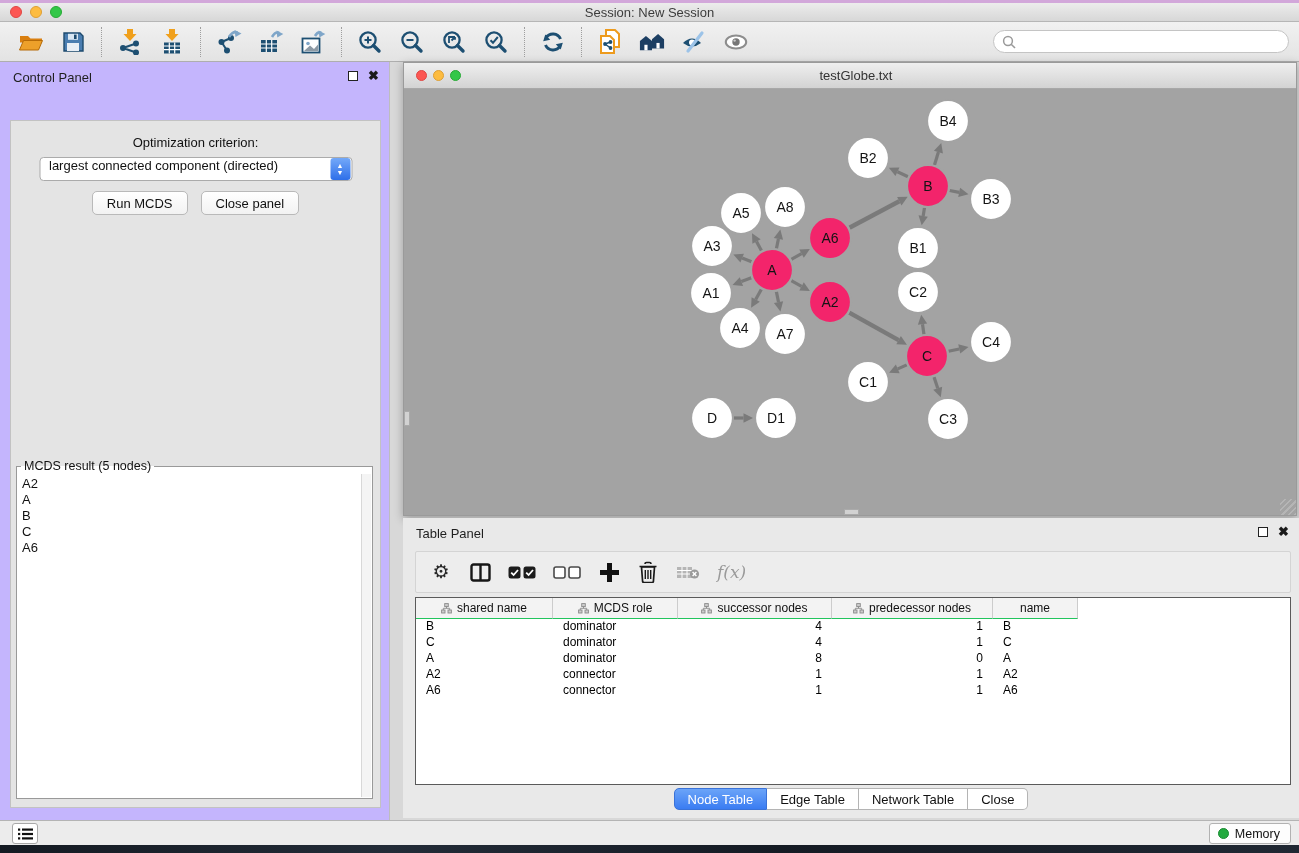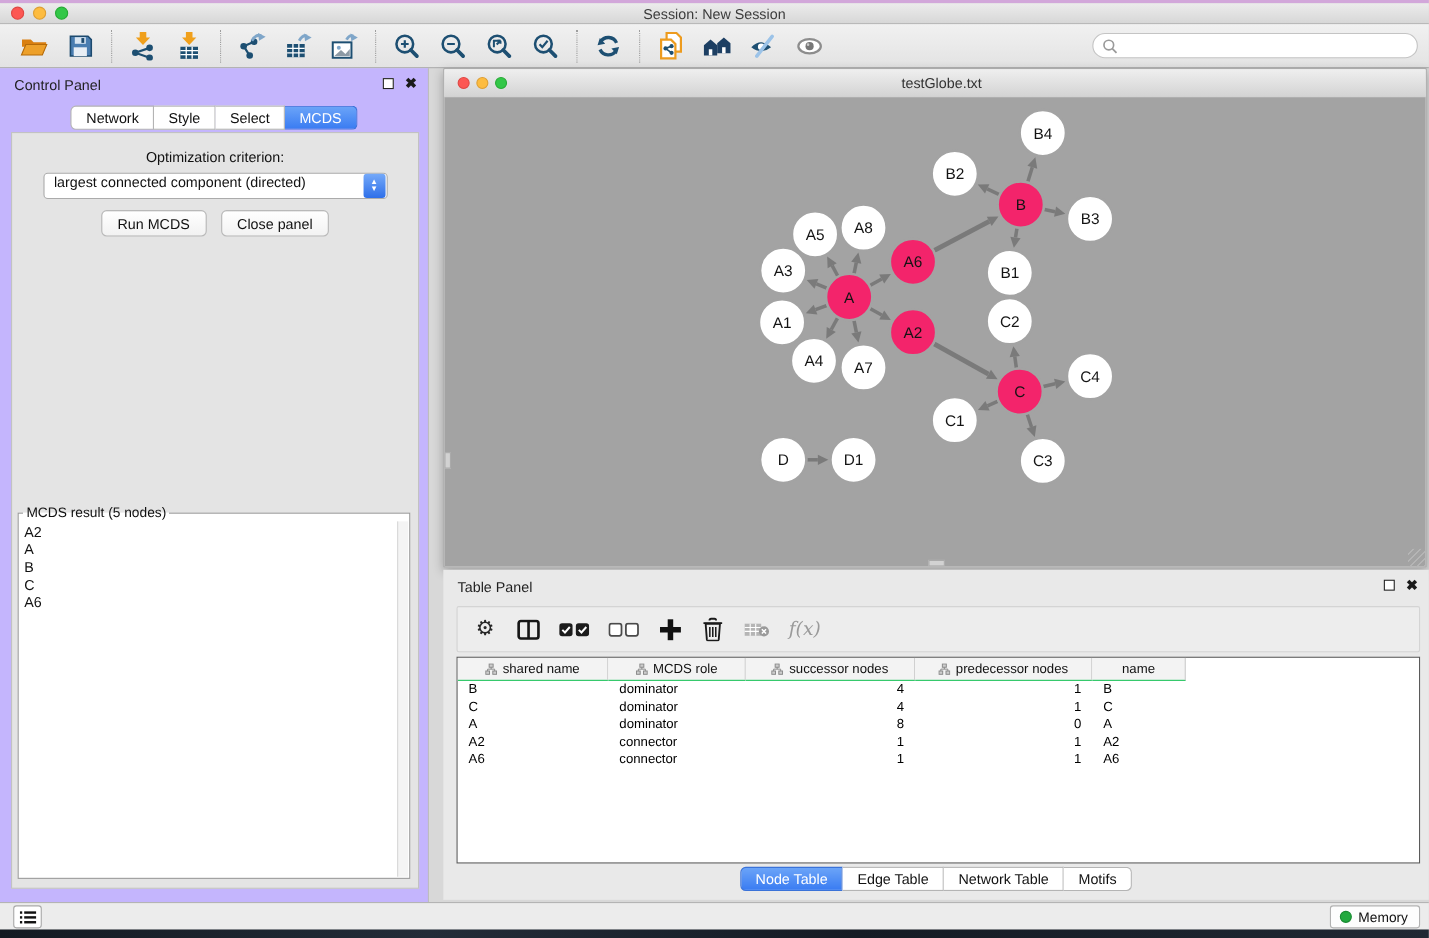--- a/index.html
+++ b/index.html
@@ -277,26 +277,20 @@
       <input type="text" placeholder="" style="">
     </div>
   </div>
 
   <div id="control-panel">
     <div class="panel-title">Control Panel</div>
     <div class="panel-icons">
       <span class="float-ic"></span>
       <span class="close-ic">✖</span>
     </div>
-    <div id="cp-tabs" class="seg-tabs">
-        <span class="seg-btn">Network</span>
-        <span class="seg-btn">Style</span>
-        <span class="seg-btn">Select</span>
-        <span class="seg-btn active">MCDS</span>
-      </div>
 
     <div id="cp-body">
       <div id="opt-label">Optimization criterion:</div>
       <div id="criterion-select">
         <span class="sel-text">largest connected component (directed)</span>
         <span class="stepper">
             <span>▲</span>
             <span>▼</span>
           </span>
       </div>
@@ -551,21 +545,21 @@
             <div class="t-cell right" style="width: 161px;">1</div>
             <div class="t-cell left" style="width: 85px;">A6</div>
           </div>
         </div>
     </div>
 
     <div id="tp-tabs" class="seg-tabs">
         <span class="seg-btn active">Node Table</span>
         <span class="seg-btn">Edge Table</span>
         <span class="seg-btn">Network Table</span>
-        <span class="seg-btn">Motifs</span>
+        <span class="seg-btn">Close</span>
       </div>
   </div>
 
   <div id="statusbar">
     <div id="status-list-btn">
       <svg width="15" height="12" viewBox="0 0 15 12">
         <rect x="0" y="0.5" width="2.2" height="2.2" fill="#111"></rect>
           <rect x="4" y="0.5" width="11" height="2.2" fill="#111"></rect>
         <rect x="0" y="4.9" width="2.2" height="2.2" fill="#111"></rect>
           <rect x="4" y="4.9" width="11" height="2.2" fill="#111"></rect>

